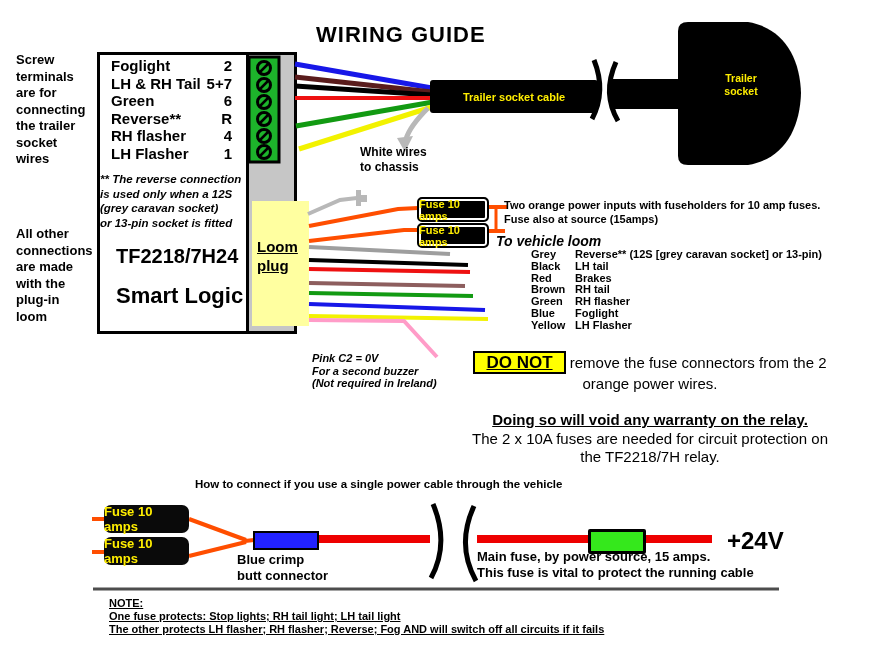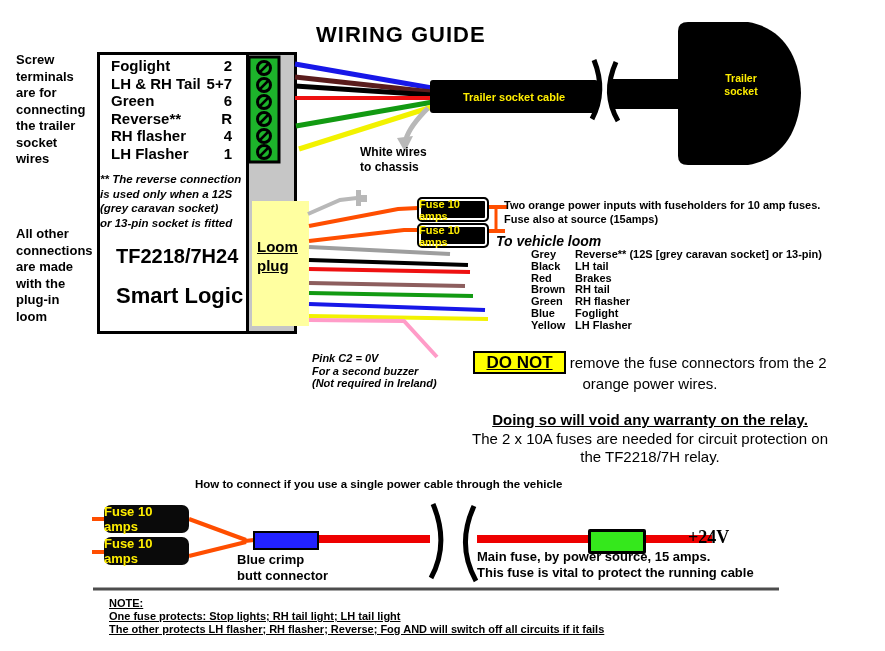--- a/index.html
+++ b/index.html
@@ -55,21 +55,21 @@
   #donot{font-size:17px;font-weight:bold;text-decoration:underline;background:#ffff00;
          border:2px solid #000;padding:0 11px;}
   #warn2{left:448px;top:411px;width:404px;text-align:center;font-size:15px;line-height:18.5px;z-index:10;}
   #warranty{font-weight:bold;text-decoration:underline;}
 
   #bottom-head{left:195px;top:478px;font-size:11.5px;font-weight:bold;z-index:10;}
   #crimp{left:253px;top:531px;width:62px;height:15px;background:#2222ff;border:2px solid #000;z-index:10;}
   #crimp-label{left:237px;top:552px;font-size:13px;font-weight:bold;line-height:16px;z-index:10;}
   #inline-fuse{left:588px;top:529px;width:52px;height:19px;background:#35e81c;border:3px solid #000;
                border-radius:2px;z-index:10;}
-  #voltage{left:688px;top:527px;font-size:18px;font-weight:bold;z-index:10;font-family:Liberation Serif, serif;}
+  #voltage{left:727px;top:527px;font-size:24px;font-weight:bold;z-index:10;}
   #mainfuse-note{left:477px;top:549px;width:330px;font-size:13px;font-weight:bold;line-height:15.5px;z-index:10;}
   #note-block{left:109px;top:597px;font-size:11px;font-weight:bold;line-height:12.8px;z-index:10;}
   #note-block div{text-decoration:underline;}
 </style>
 </head>
 <body>
 
 <div id="stage">
 
   <div id="relay-box" class="abs">

